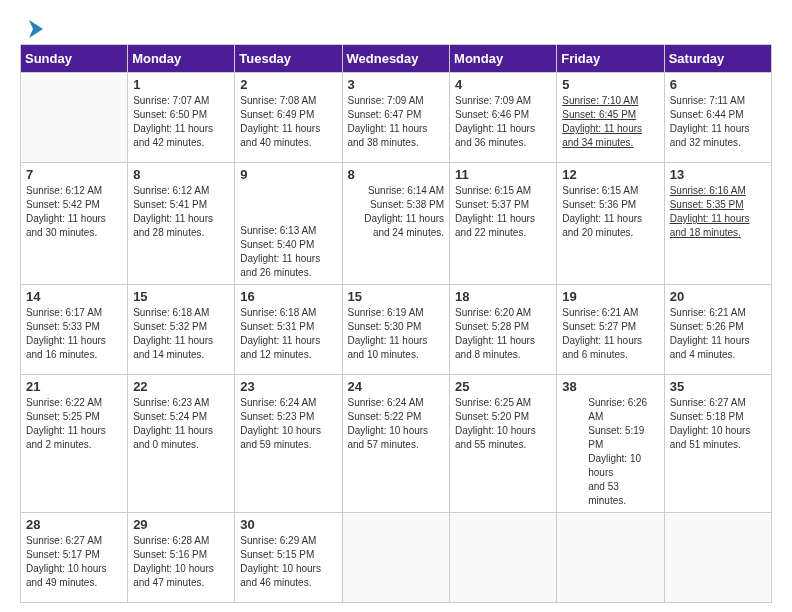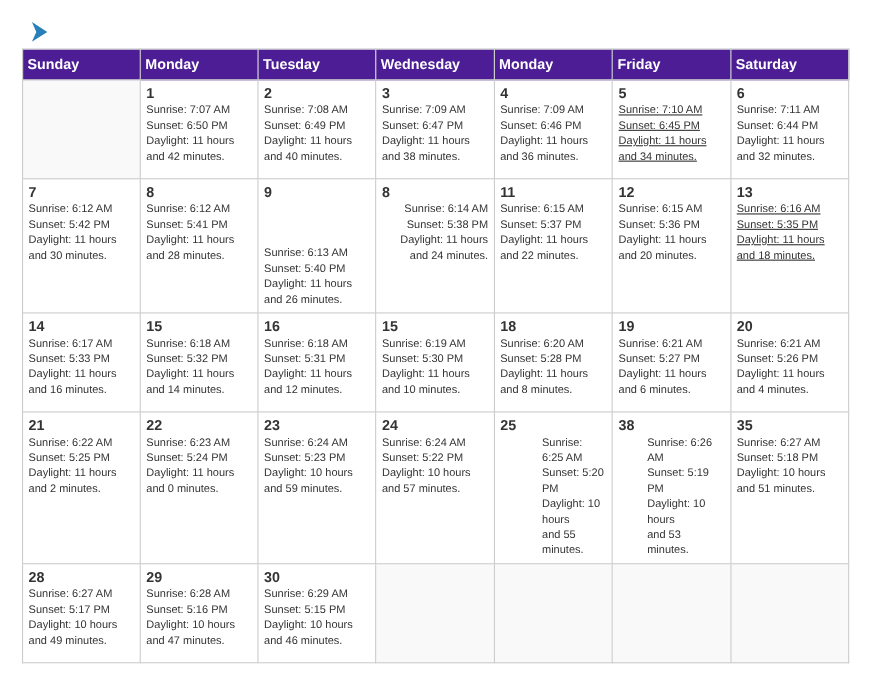--- a/index.html
+++ b/index.html
@@ -274,21 +274,21 @@
         </td>
         <td>
           <div class="day-number">24</div>
           <div class="day-info" style="white-space: pre-line;">Sunrise: 6:24 AM
 Sunset: 5:22 PM
 Daylight: 10 hours
 and 57 minutes.</div>
         </td>
         <td>
           <div class="day-number">25</div>
-          <div class="day-info" style="white-space: pre-line; margin-left: 38px;">Sunrise: 6:25 AM
+          <div class="day-info" style="white-space: pre-line;">Sunrise: 6:25 AM
 Sunset: 5:20 PM
 Daylight: 10 hours
 and 55 minutes.</div>
         </td>
         <td>
           <div class="day-number">38</div>
           <div class="day-info" style="white-space: pre-line; margin-left: 26px;">Sunrise: 6:26 AM
 Sunset: 5:19 PM
 Daylight: 10 hours
 and 53 minutes.</div>

